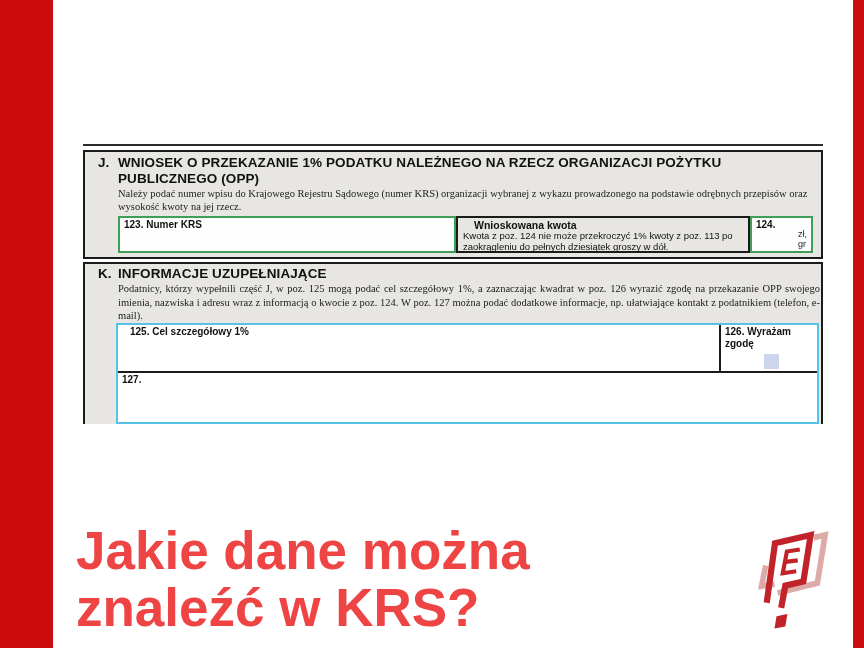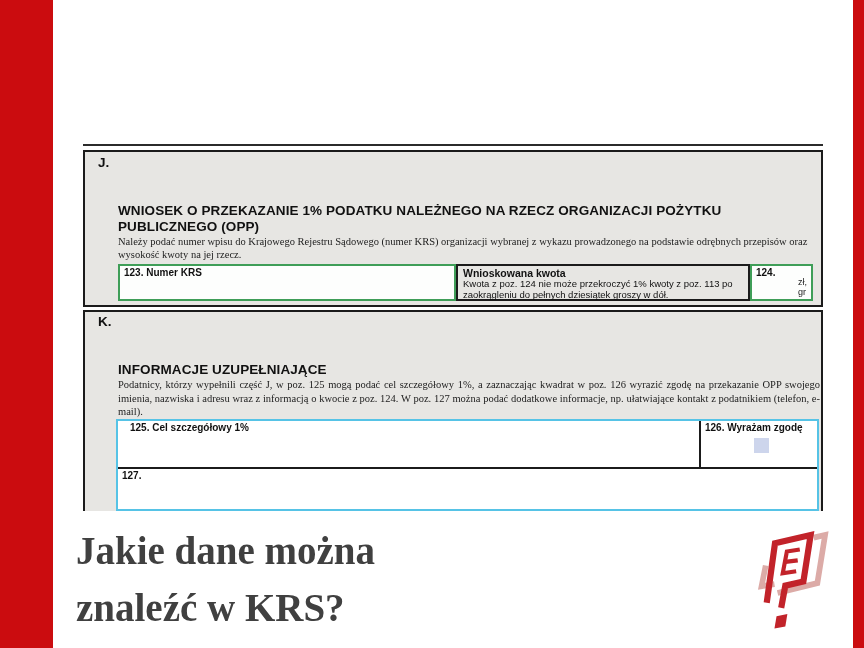--- a/index.html
+++ b/index.html
@@ -12,44 +12,44 @@
 
   
   .form-cutoff-line { position:absolute; left:83px; top:144px; width:740px; height:2px; background:#2b2b2b; }
   .form-wrap { position:absolute; left:83px; top:150px; width:740px; color:#111; }
   .section { background:#e7e6e3; border:2px solid #1b1b1b; }
   .section-j { min-height:106px; padding:3px 8px 2px 13px; }
   .section-k { margin-top:3px; border-bottom:none; padding:2px 0 0 13px; }
 
   .sec-title { display:flex; font-weight:bold; font-size:13.5px; line-height:16px; letter-spacing:0.1px; }
   .sec-prefix { width:20px; flex:none; }
-  .sec-title-text { width:688px;margin-top:48px; }
+  .sec-title-text { width:688px; }
   .sec-desc { margin-left:20px; font-size:10.5px; line-height:13px; color:#1c1c1c;font-family:Liberation Serif, serif; }
   .section-k .sec-desc { width:702px; text-align:justify; line-height:13.5px; }
 
   .j-fields { display:flex; margin:3px 0 2px 20px; height:37px; }
   .fbox-green { background:#fdfefd; border:2px solid #3f9e58; }
   .f123 { width:338px; padding:1px 4px; }
   .flabel { font-weight:bold; font-size:10px; line-height:12px; }
   .wk-box { width:294px; background:#e7e6e3; border:2px solid #1b1b1b; padding:1px 5px; }
-  .wk-title { font-weight:bold; font-size:10.5px; line-height:12px; }
+  .wk-title { font-weight:bold; font-size:10.5px; line-height:12px;margin-left:11px; }
   .wk-note { font-size:9.5px; line-height:10.5px; }
   .f124 { flex:1; position:relative; padding:1px 4px; }
   .f124-units { position:absolute; right:4px; top:11px; font-size:9px; line-height:10px; color:#222; }
 
   .k-block { margin-left:18px; width:703px; background:#ffffff; border:2px solid #56c3e6; }
   .k-row1 { display:flex; height:48px; border-bottom:2px solid #1b1b1b; }
   .f125 { flex:1; padding:1px 12px; }
-  .f126 { width:118px; border-left:2px solid #1b1b1b; padding:1px 0 12px 4px; }
+  .f126 { width:98px; border-left:2px solid #1b1b1b; padding:1px 0 12px 4px; }
   .checkbox { width:15px; height:15px; background:#cdd5ec; margin:4px auto 0 auto; }
-  .f127 { height:40px; padding:1px 4px; }
+  .f127 { height:49px; padding:1px 4px; }
 
   
-  .page-heading { position:absolute; left:76px; top:522px; font-family:Liberation Serif, serif;
-                  font-weight:bold; font-size:39px; line-height:57px; color:#404040; letter-spacing:0px; }
+  .page-heading { position:absolute; left:76px; top:522px; font-family:Liberation Sans, sans-serif;
+                  font-weight:bold; font-size:53px; line-height:57px; color:#ef4444; letter-spacing:0px; }
 
   
   .brand-logo { position:absolute; left:744px; top:518px; width:94px; height:124px; }
 </style>
 </head>
 <body>
 
 <div class="accent-bar accent-left"></div>
 <div class="accent-bar accent-right"></div>
 

